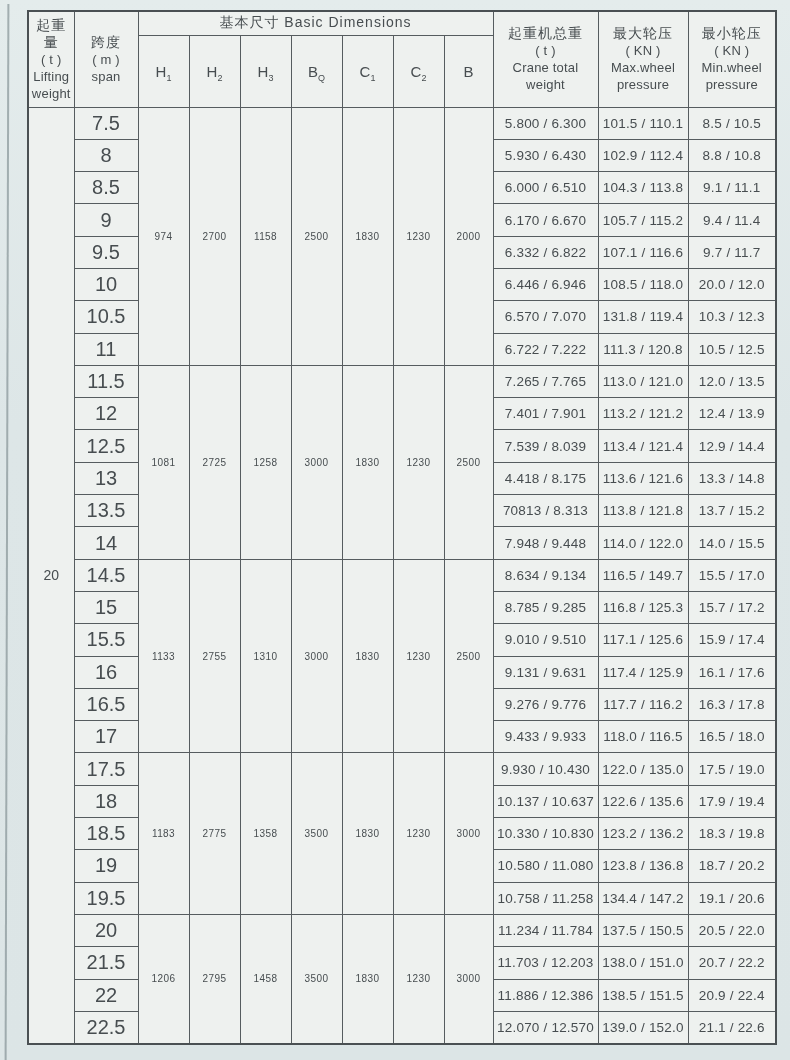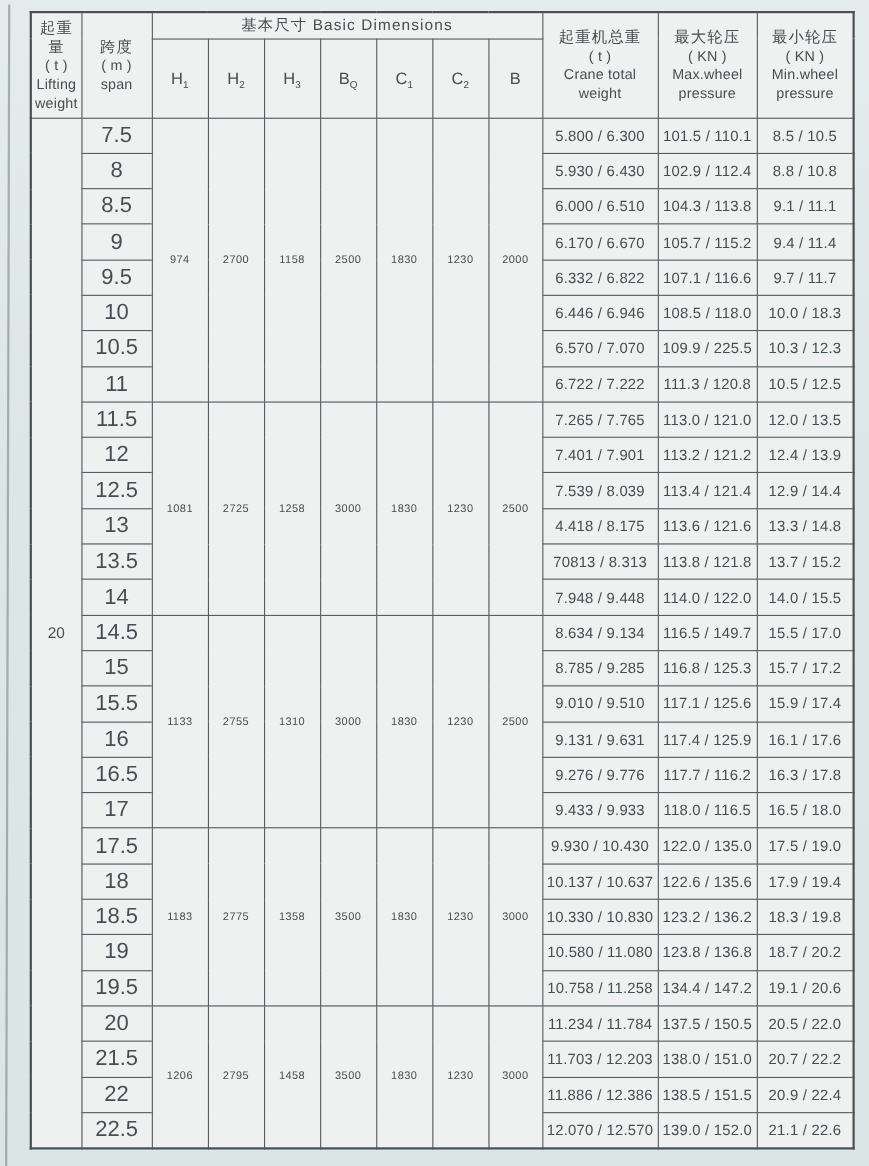--- a/index.html
+++ b/index.html
@@ -143,26 +143,26 @@
         <tr>
           <td class="span-c">9.5</td>
           <td class="val-c">6.332 / 6.822</td>
           <td class="val-c">107.1 / 116.6</td>
           <td class="val-c">9.7 / 11.7</td>
         </tr>
         <tr>
           <td class="span-c">10</td>
           <td class="val-c">6.446 / 6.946</td>
           <td class="val-c">108.5 / 118.0</td>
-          <td class="val-c">10.0 / 18.3</td>
+          <td class="val-c">20.0 / 12.0</td>
         </tr>
         <tr>
           <td class="span-c">10.5</td>
           <td class="val-c">6.570 / 7.070</td>
-          <td class="val-c">109.9 / 225.5</td>
+          <td class="val-c">131.8 / 119.4</td>
           <td class="val-c">10.3 / 12.3</td>
         </tr>
         <tr>
           <td class="span-c">11</td>
           <td class="val-c">6.722 / 7.222</td>
           <td class="val-c">111.3 / 120.8</td>
           <td class="val-c">10.5 / 12.5</td>
         </tr>
         <tr>
           <td class="span-c">11.5</td>

